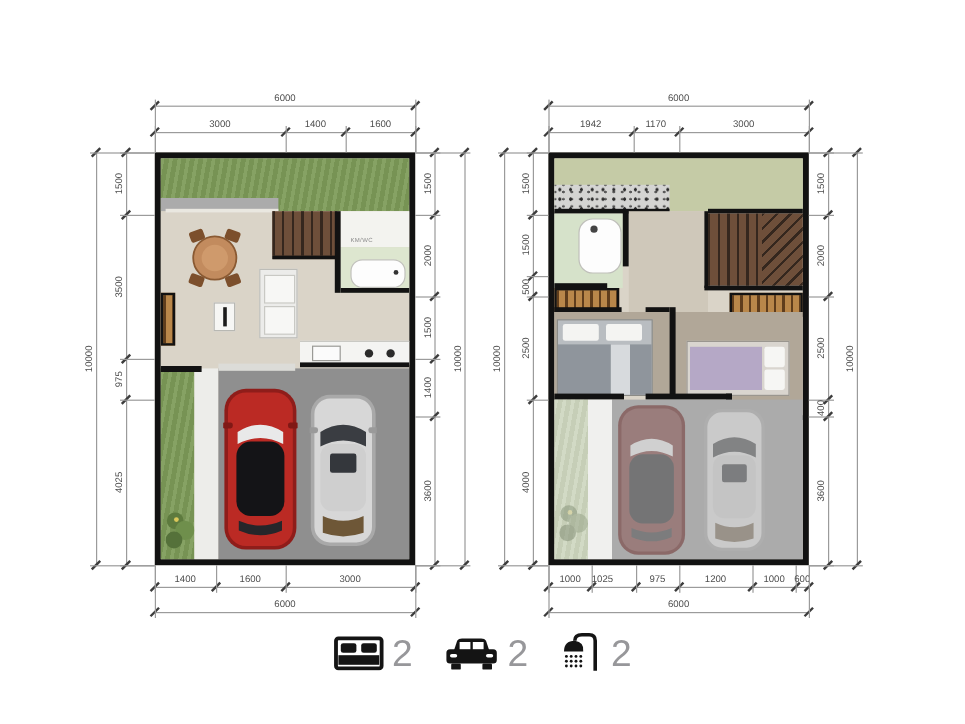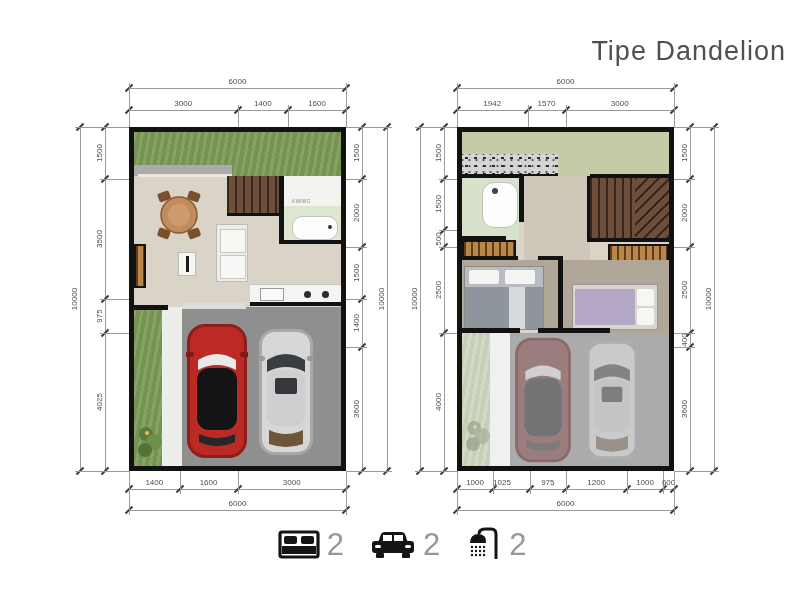--- a/index.html
+++ b/index.html
@@ -26,21 +26,20 @@
   .sofa{background:#ececea;border:1px solid #bdbdb8;box-sizing:border-box;}
   .counter{background:#f4f4f2;border-top:1px solid #c9c9c4;}
   .burner{position:absolute;width:7px;height:7px;border-radius:50%;background:#2b2b2b;}
   .faded{opacity:.5;filter:saturate(.55) brightness(1.05);}
 </style>
 </head>
 <body>
 
 <div class="canvas">
 
-  <div class="page-title">Tipe Dandelion</div>
 
   <div class="plan" style="left:129px;top:127px;">
 
     <div class="a grass" style="left:0;top:0;width:207px;height:44px;"></div>
     <div class="a" style="left:0;top:33px;width:98px;height:11px;background:#ababab;"></div>
     <div class="a" style="left:0;top:44px;width:207px;height:131px;background:#dad4c8;"></div>
     <div class="a" style="left:4px;top:42px;width:94px;height:3px;background:#e9e7e0;"></div>
 
     <div class="a stairs" style="left:93px;top:44px;width:54px;height:40px;border-bottom:3px solid #121212;box-sizing:border-box;"></div>
 
@@ -275,21 +274,21 @@
       <div class="dim-line" style="left: 457px; top: 110px; width: 217px; height: 1px;"></div>
       <div class="dim-tick" style="left: 452px; top: 109px;"></div>
       <div class="dim-line" style="left: 457px; top: 105px; width: 1px; height: 22px;"></div>
       <div class="dim-tick" style="left: 522.525px; top: 109px;"></div>
       <div class="dim-line" style="left: 527.525px; top: 105px; width: 1px; height: 22px;"></div>
       <div class="dim-tick" style="left: 560.5px; top: 109px;"></div>
       <div class="dim-line" style="left: 565.5px; top: 105px; width: 1px; height: 22px;"></div>
       <div class="dim-tick" style="left: 669px; top: 109px;"></div>
       <div class="dim-line" style="left: 674px; top: 105px; width: 1px; height: 22px;"></div>
       <div class="dim-label" style="left: 472.262px; top: 99px; width: 40px;">1942</div>
-      <div class="dim-label" style="left: 526.513px; top: 99px; width: 40px;">1570</div>
+      <div class="dim-label" style="left: 526.513px; top: 99px; width: 40px;">1170</div>
       <div class="dim-label" style="left: 599.75px; top: 99px; width: 40px;">3000</div>
       <div class="dim-line" style="left: 420px; top: 127px; width: 1px; height: 344px;"></div>
       <div class="dim-tick" style="left: 415px; top: 126px;"></div>
       <div class="dim-line" style="left: 415px; top: 127px; width: 42px; height: 1px;"></div>
       <div class="dim-tick" style="left: 415px; top: 470px;"></div>
       <div class="dim-line" style="left: 415px; top: 471px; width: 42px; height: 1px;"></div>
       <div class="dim-label" style="left: 395px; top: 294px; width: 40px; transform: rotate(-90deg);">10000</div>
       <div class="dim-line" style="left: 444px; top: 127px; width: 1px; height: 344px;"></div>
       <div class="dim-tick" style="left: 439px; top: 126px;"></div>
       <div class="dim-line" style="left: 439px; top: 127px; width: 18px; height: 1px;"></div>

